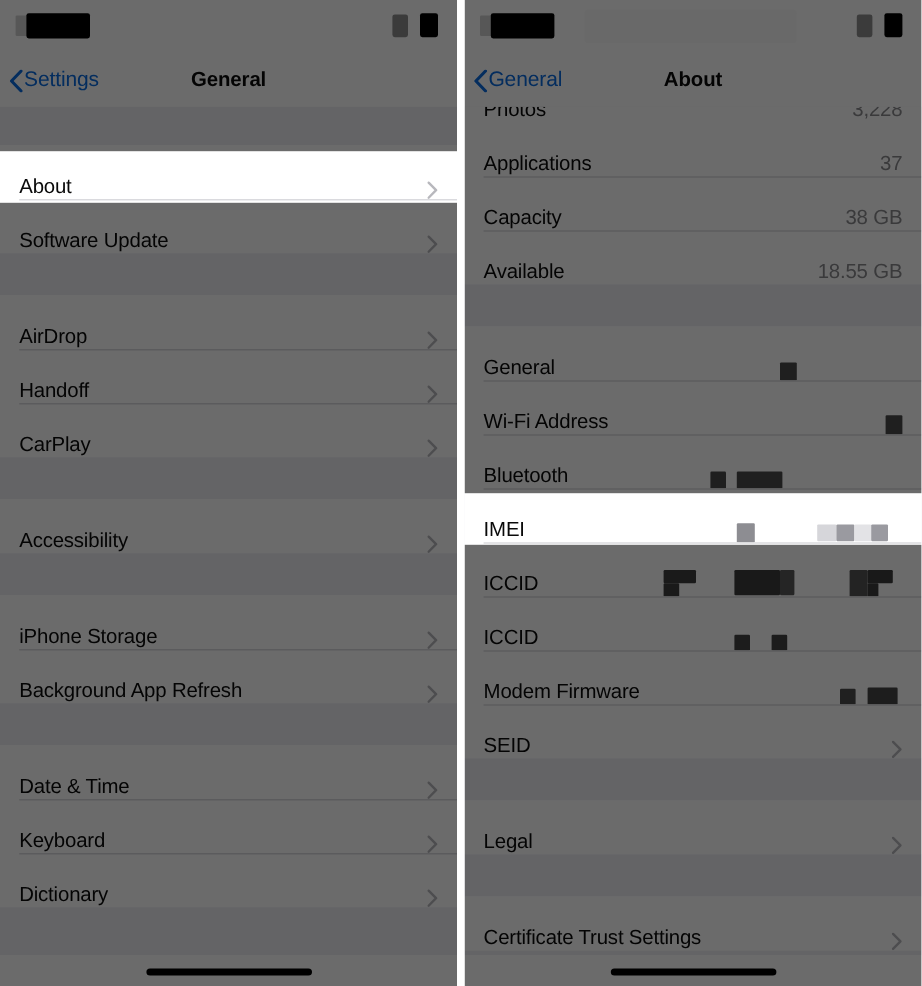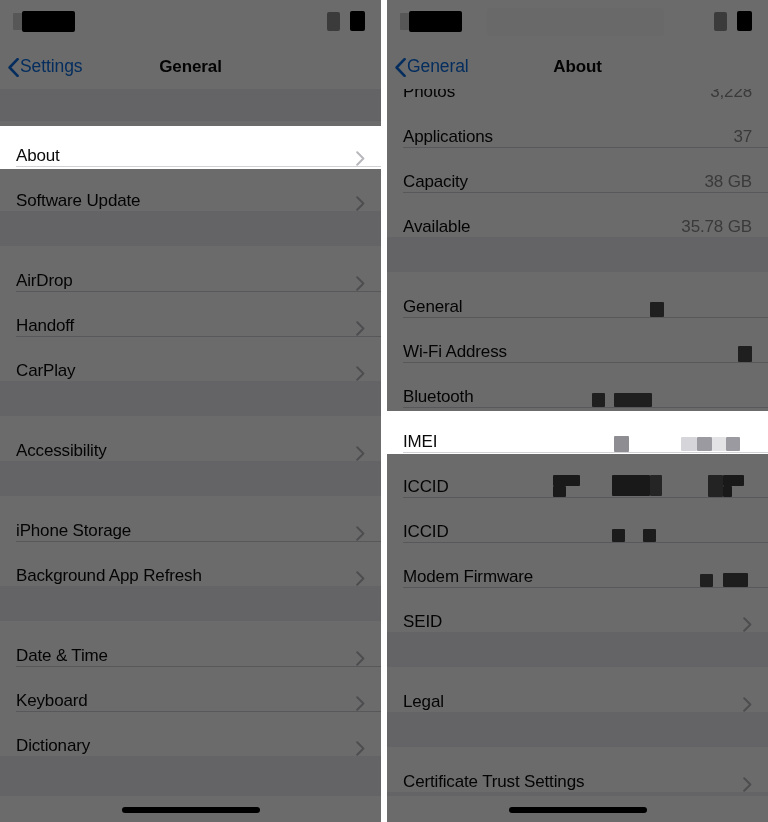--- a/index.html
+++ b/index.html
@@ -381,21 +381,21 @@
           </div>
           <div class="row">
             <span class="row-label">Capacity</span>
             <span class="row-right">
               <span class="row-value">38 GB</span>
             </span>
           </div>
           <div class="row">
             <span class="row-label">Available</span>
             <span class="row-right">
-              <span class="row-value">35.78 GB</span>
+              <span class="row-value">18.55 GB</span>
             </span>
           </div>
         </div>
 
         <div class="gap" style="height:35px"></div>
 
         <div class="group">
 
           <div class="row">
             <span class="row-label">General</span>

